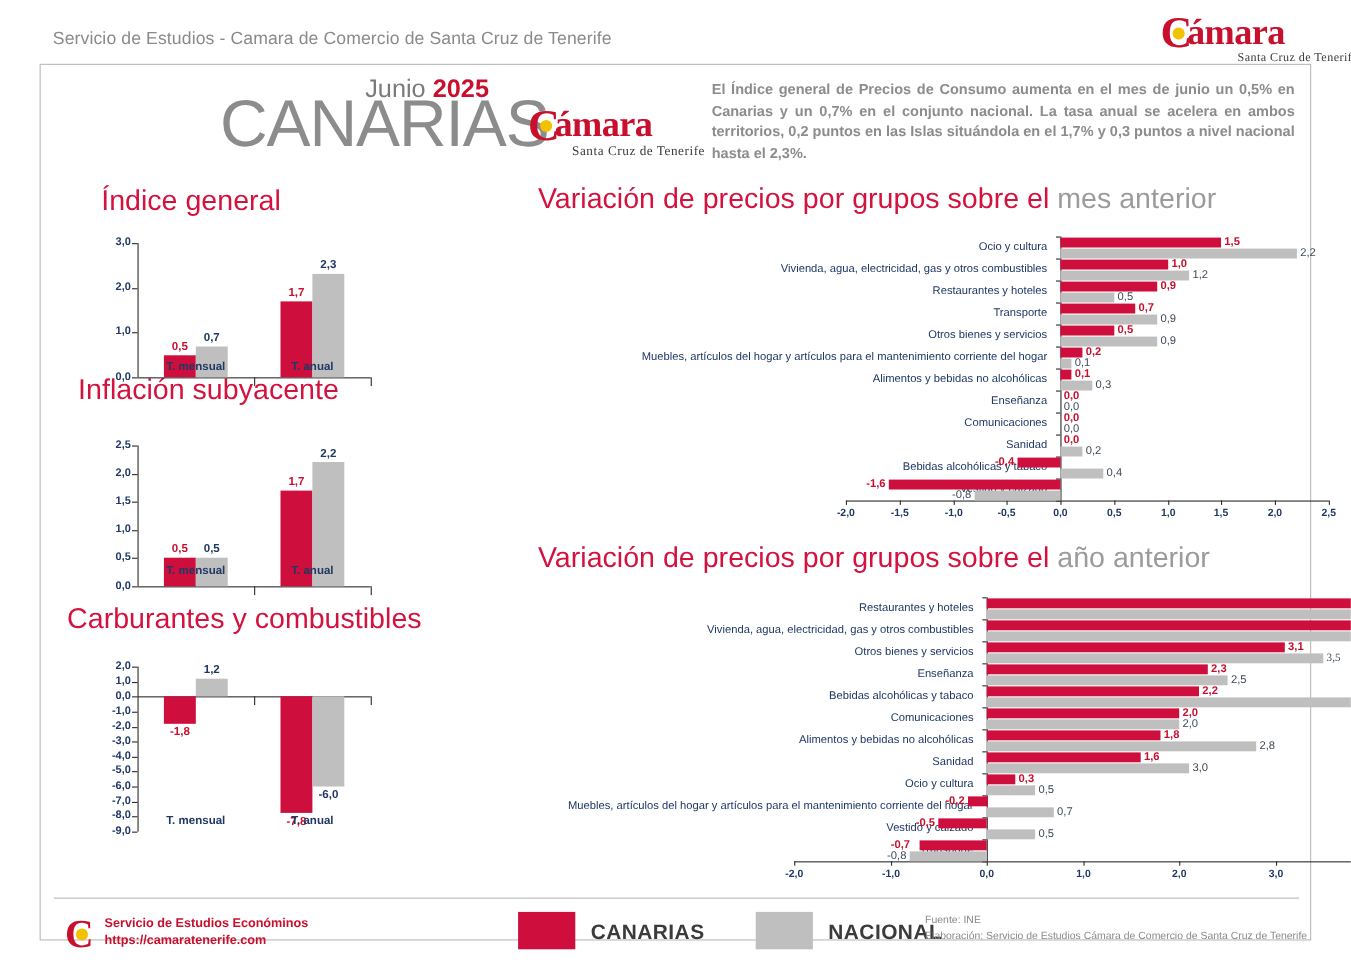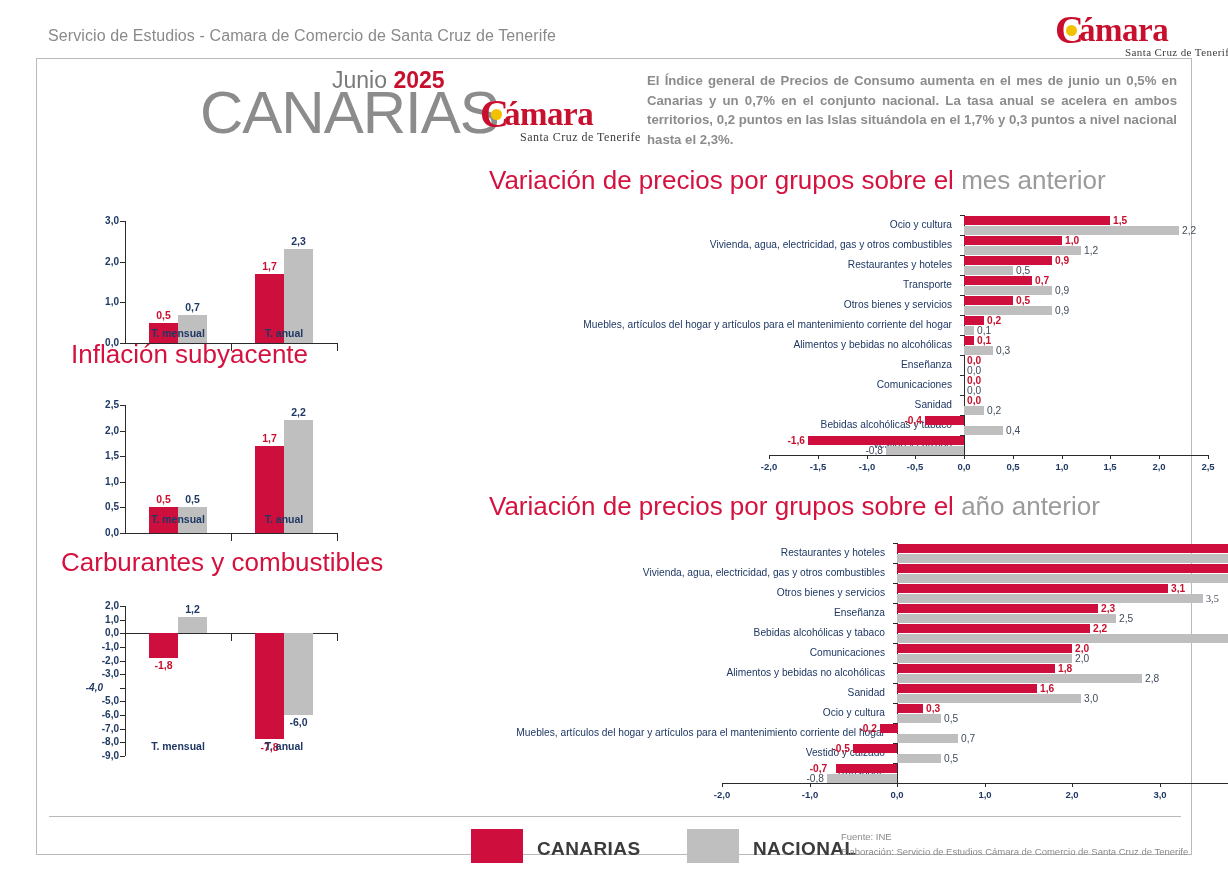--- a/index.html
+++ b/index.html
@@ -177,20 +177,21 @@
       </div>
       <div class="camara-mast">
         <div class="cm-c">C</div>
         <div class="cm-dot"></div>
         <div class="cm-word">ámara</div>
         <div class="cm-sub">Santa Cruz de Tenerife</div>
       </div>
       <div class="lead">El Índice general de Precios de Consumo aumenta en el mes de junio un 0,5% en Canarias y un 0,7% en el conjunto nacional. La tasa anual se acelera en ambos territorios, 0,2 puntos en las Islas situándola en el 1,7% y 0,3 puntos a nivel nacional hasta el 2,3%.</div>
     </div>
 
+    <div class="sec-title" style="left:55px;top:108px;">Índice general</div>
     <div class="sec-title" style="left:34px;top:280px;">Inflación subyacente</div>
     <div class="sec-title" style="left:452px;top:106px;">
       <span>Variación de precios por grupos sobre el </span><span class="grey">mes anterior</span>
     </div>
     <div class="sec-title" style="left:24px;top:488px;">Carburantes y combustibles</div>
     <div class="sec-title" style="left:452px;top:432px;">
       <span>Variación de precios por grupos sobre el </span><span class="grey">año anterior</span>
     </div>
 
     <div class="vchart" id="vchart-0" style="left:20px;top:140px;width:300px;height:170px;">
@@ -253,21 +254,21 @@
         <div class="v-tick-lbl" style="left:20px;top:30px;width:42px;">1,0</div>
         <div class="v-tick-mark" style="left:63px;top:49px;"></div>
         <div class="v-tick-lbl" style="left:20px;top:43px;width:42px;">0,0</div>
         <div class="v-tick-mark" style="left:63px;top:63px;"></div>
         <div class="v-tick-lbl" style="left:20px;top:57px;width:42px;">-1,0</div>
         <div class="v-tick-mark" style="left:63px;top:77px;"></div>
         <div class="v-tick-lbl" style="left:20px;top:71px;width:42px;">-2,0</div>
         <div class="v-tick-mark" style="left:63px;top:90px;"></div>
         <div class="v-tick-lbl" style="left:20px;top:84px;width:42px;">-3,0</div>
         <div class="v-tick-mark" style="left:63px;top:104px;"></div>
-        <div class="v-tick-lbl" style="left:4px;top:98px;width:42px;font-style:italic;">-4,0</div>
+        <div class="v-tick-lbl" style="left:20px;top:98px;width:42px;">-4,0</div>
         <div class="v-tick-mark" style="left:63px;top:117px;"></div>
         <div class="v-tick-lbl" style="left:20px;top:111px;width:42px;">-5,0</div>
         <div class="v-tick-mark" style="left:63px;top:131px;"></div>
         <div class="v-tick-lbl" style="left:20px;top:125px;width:42px;">-6,0</div>
         <div class="v-tick-mark" style="left:63px;top:145px;"></div>
         <div class="v-tick-lbl" style="left:20px;top:139px;width:42px;">-7,0</div>
         <div class="v-tick-mark" style="left:63px;top:158px;"></div>
         <div class="v-tick-lbl" style="left:20px;top:152px;width:42px;">-8,0</div>
         <div class="v-tick-mark" style="left:63px;top:172px;"></div>
         <div class="v-tick-lbl" style="left:20px;top:166px;width:42px;">-9,0</div>
@@ -459,20 +460,26 @@
         <div class="h-val grey" style="left:567px;top:229px;">0,5</div>
         <div class="h-label" style="left:-300px;top:242px;width:808px;">Transporte</div>
         <div class="h-bar red" style="left:459px;top:239px;width:61px;"></div>
         <div class="h-val red" style="left:427px;top:239px;text-align:center;width:29px;">-0,7</div>
         <div class="h-bar grey" style="left:450px;top:249px;width:70px;"></div>
         <div class="h-val grey" style="left:418px;top:249px;text-align:right;width:29px;">-0,8</div>
       </div>
 
     <div class="footer-rule"></div>
 
+    <div class="foot-logo">
+      <div class="fl-c">C</div>
+      <div class="fl-dot"></div>
+      <div class="fl-l1">Servicio de Estudios Económinos</div>
+      <div class="fl-l2">https://camaratenerife.com</div>
+    </div>
 
     <div class="legend-swatch red" style="left:434px;top:770px;"></div>
     <div class="legend-text" style="left:500px;top:779px;">CANARIAS</div>
     <div class="legend-swatch grey" style="left:650px;top:770px;"></div>
     <div class="legend-text" style="left:716px;top:779px;">NACIONAL</div>
 
     <div class="src" style="left:804px;top:772px;">Fuente: INE</div>
     <div class="src" style="left:804px;top:787px;">Elaboración: Servicio de Estudios Cámara de Comercio de Santa Cruz de Tenerife</div>
 
   </div>

